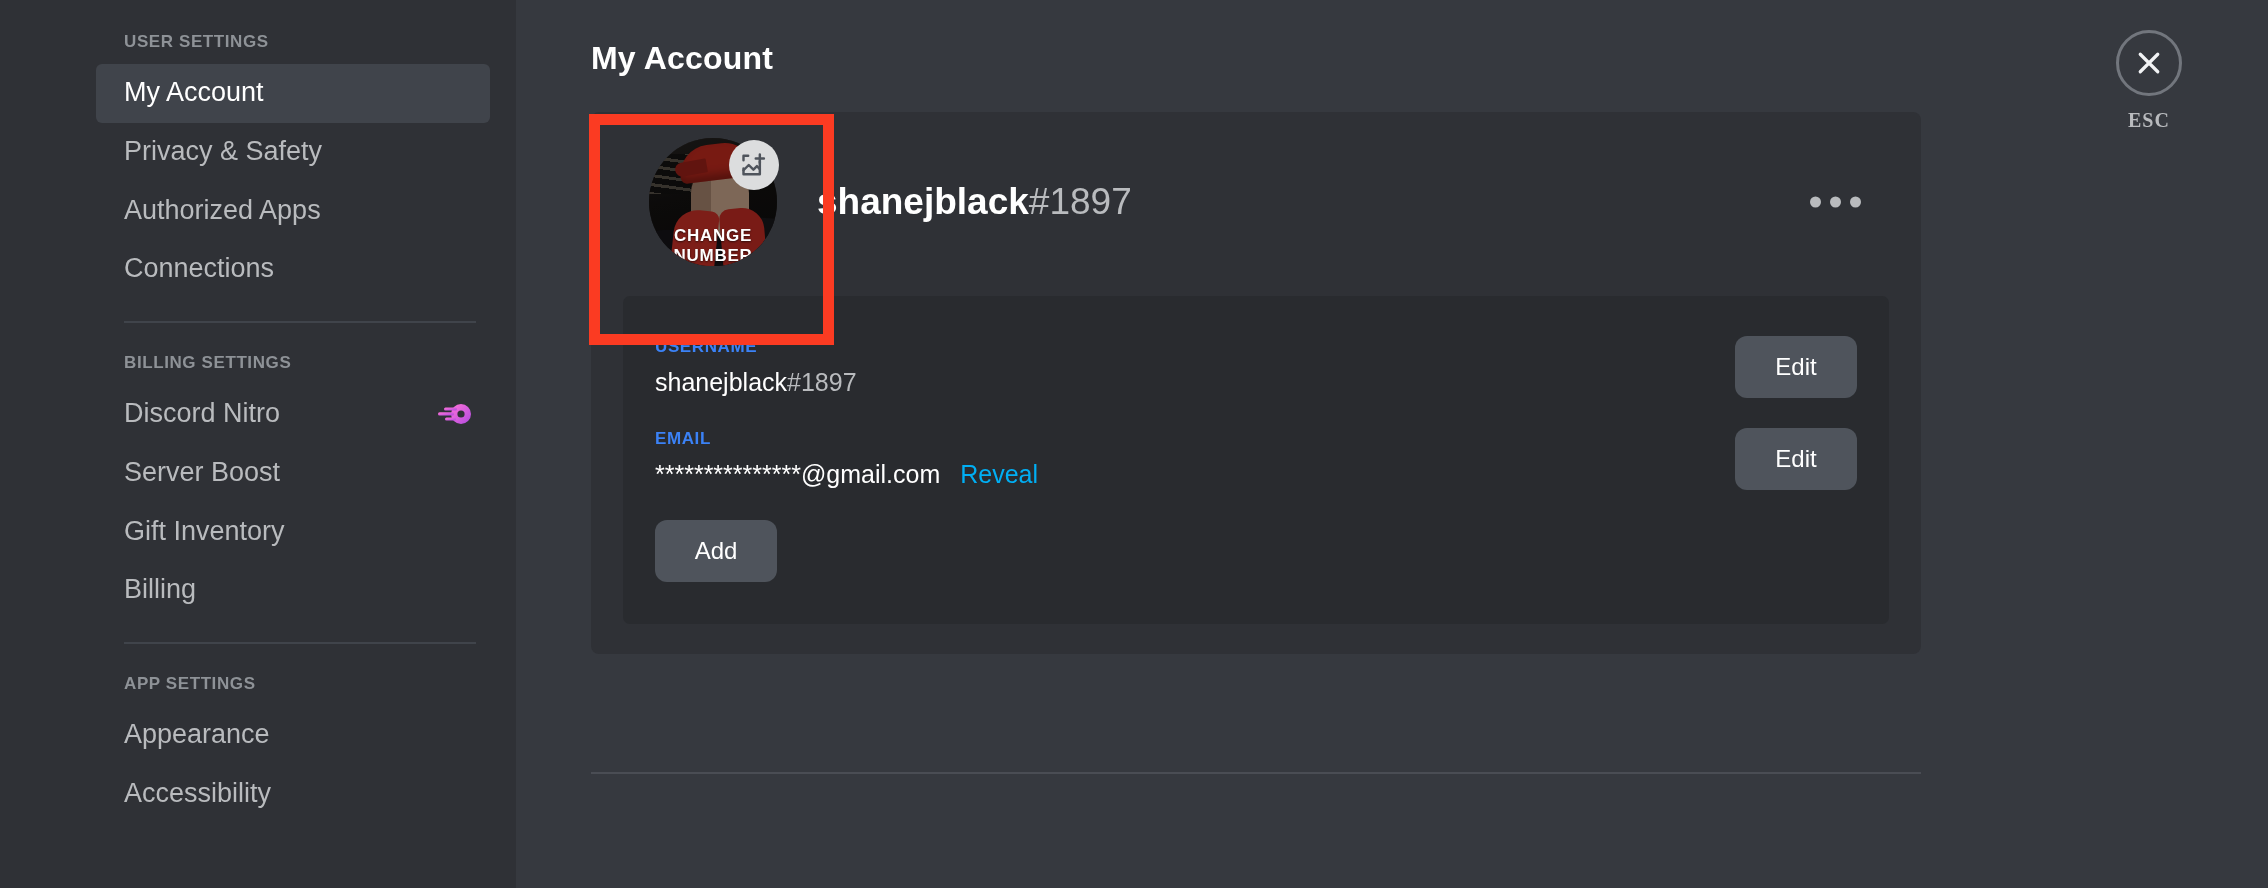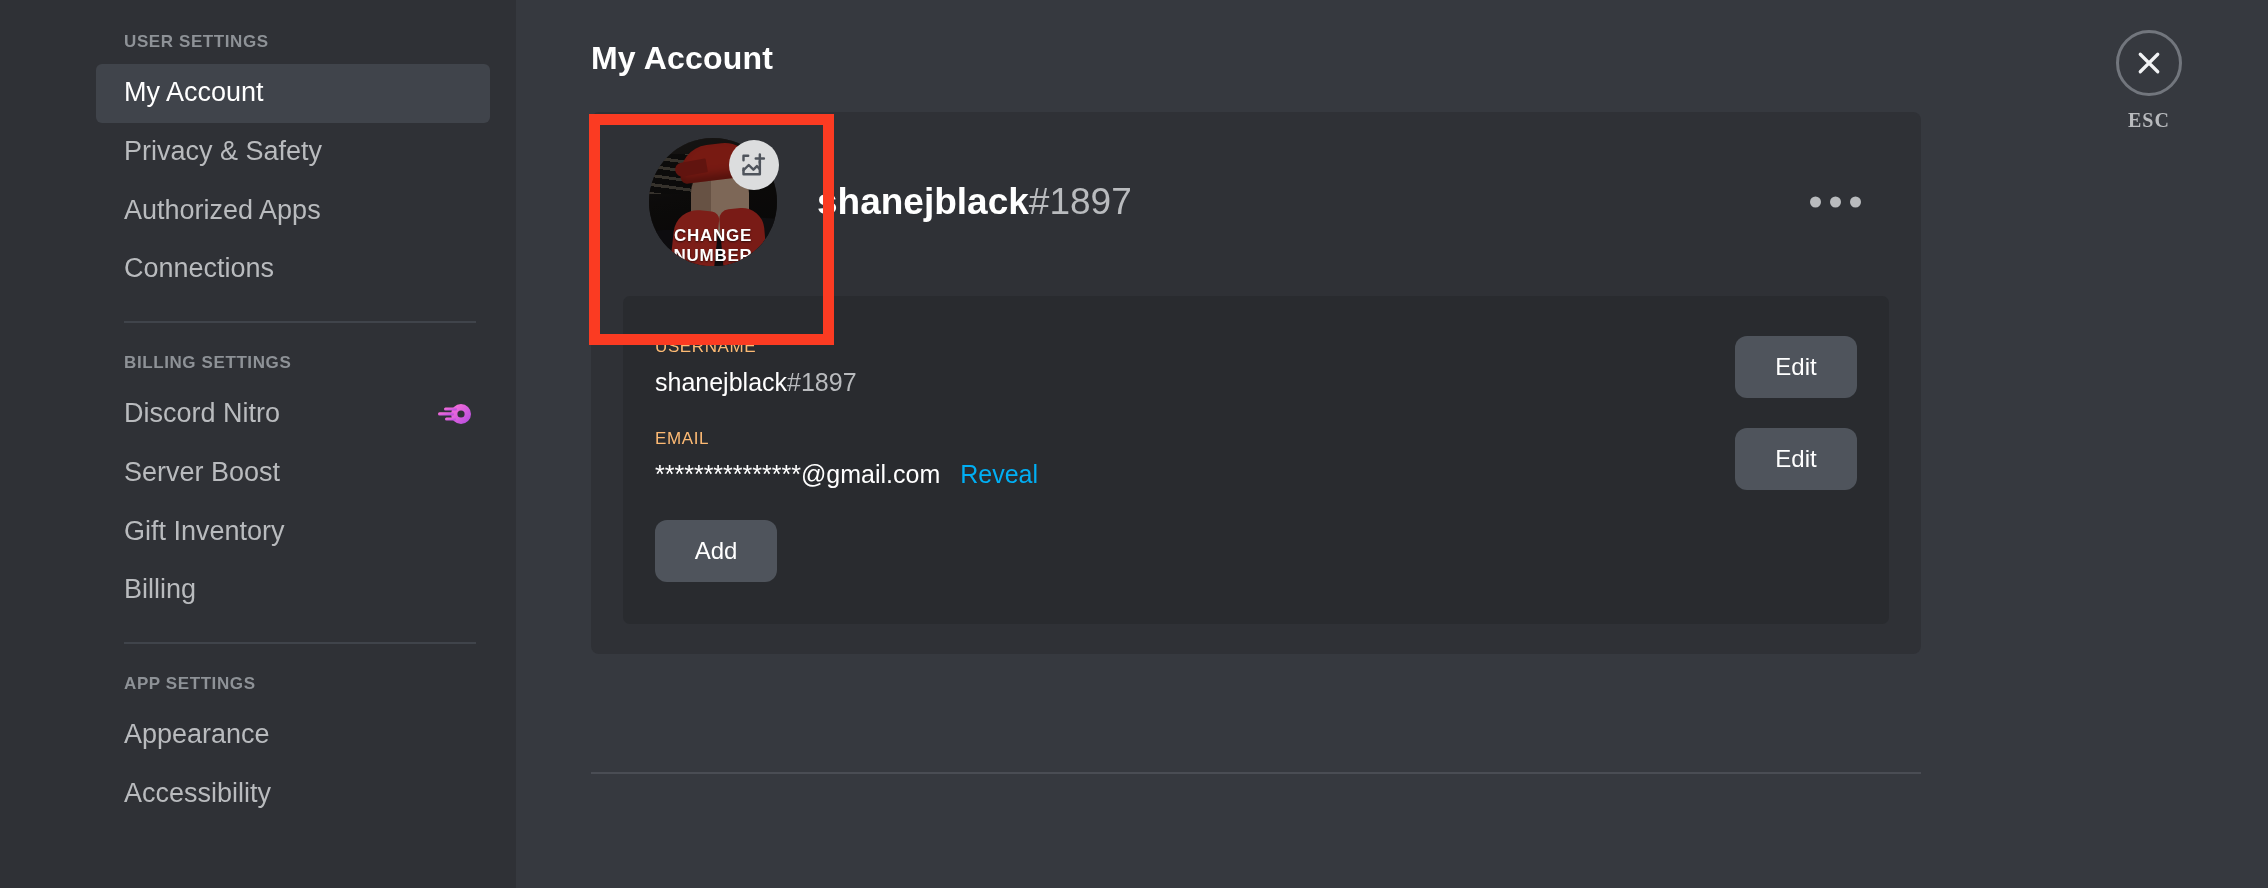--- a/index.html
+++ b/index.html
@@ -136,22 +136,22 @@
     margin-top:30px;
     background:#292b2f;
     border-radius:7px;
     padding:26px 32px 26px 32px;
   }
   .field-row {
     display:flex; align-items:center; justify-content:space-between;
     padding:14px 0 16px 0;
   }
   .field-label {
-    font-size:17px; font-weight:normal; letter-spacing:.6px;
-    color:#fdba74; text-transform:uppercase; margin-bottom:11px;
+    font-size:17px; font-weight:bold; letter-spacing:.6px;
+    color:#3b82f6; text-transform:uppercase; margin-bottom:11px;
   }
   .field-value { font-size:25px; color:#ffffff; white-space:nowrap; }
   .field-value .muted { color:#b9bbbe; }
   .reveal-link { color:#00aff4; cursor:pointer; margin-left:20px; }
   .btn {
     background:#4f545c; color:#ffffff;
     border:none; border-radius:12px;
     font-family:"Liberation Sans", sans-serif;
     font-size:24px; line-height:1;
     padding:19px 0; width:122px;

